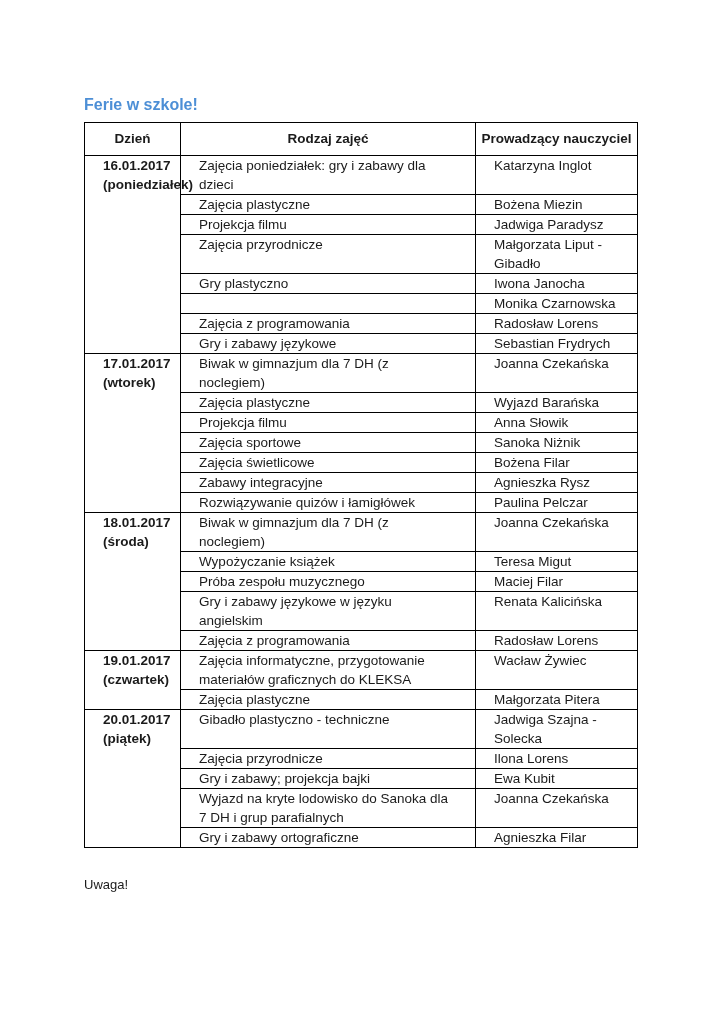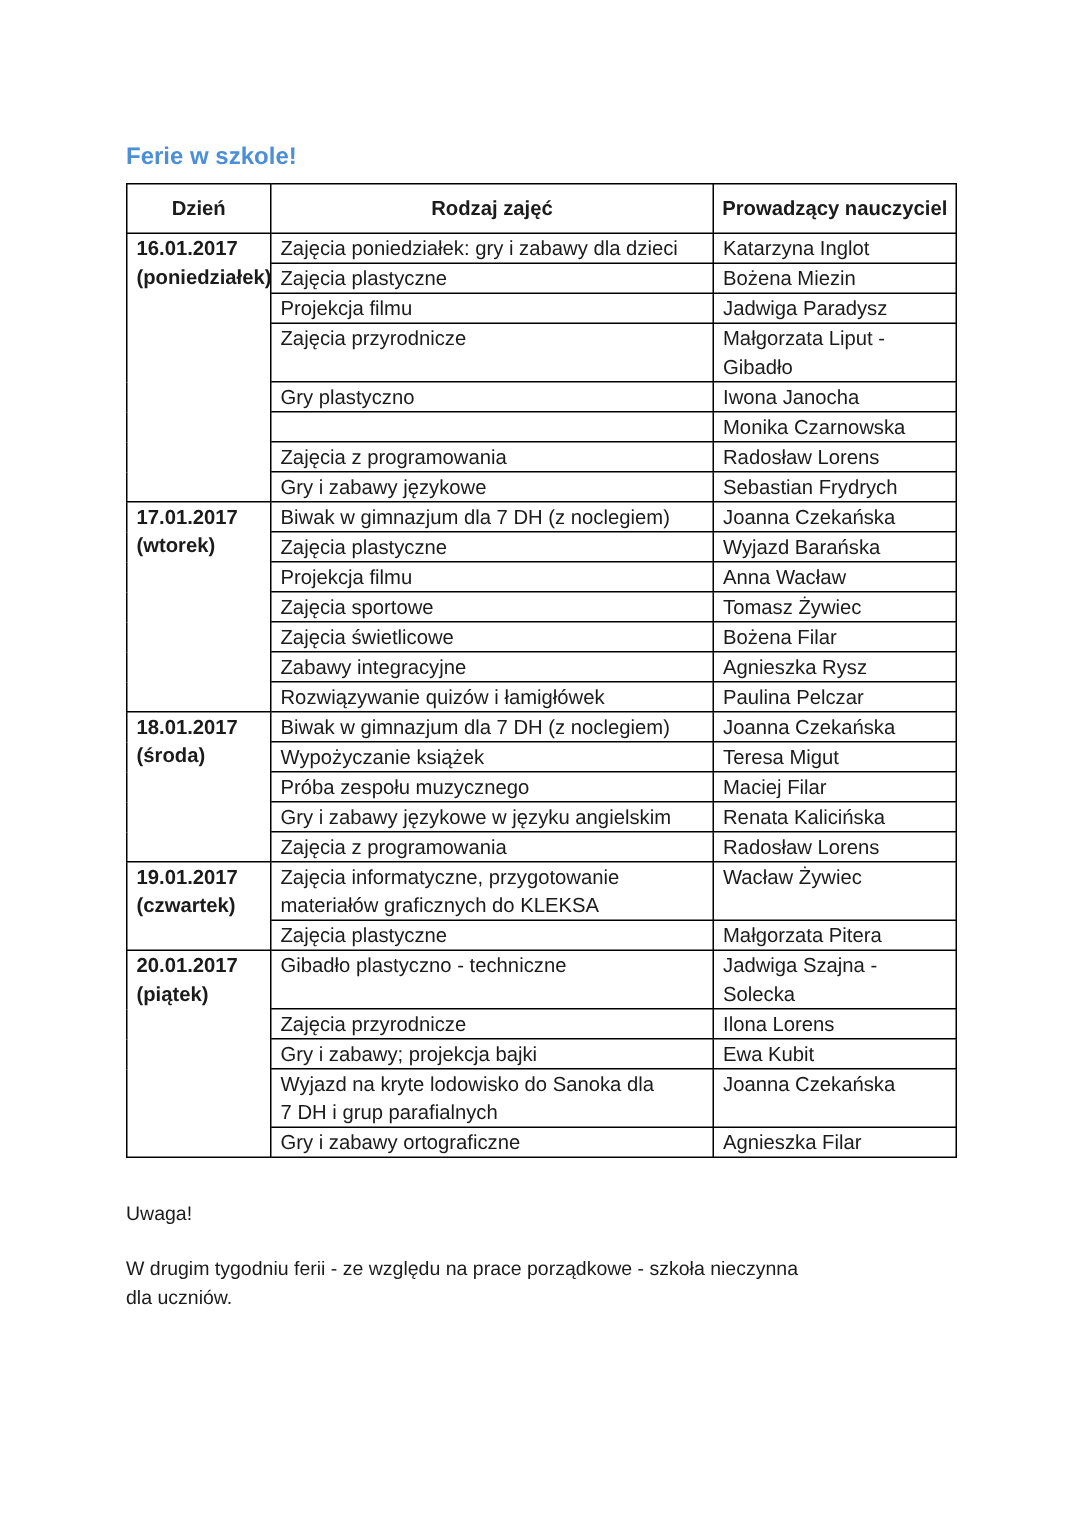--- a/index.html
+++ b/index.html
@@ -40,21 +40,21 @@
   table.schedule th {
     font-size: 13.5px;
     font-weight: bold;
     text-align: center;
     padding: 7px 4px;
     line-height: 18px;
   }
   table.schedule td {
     font-size: 13.5px;
     line-height: 19px;
-    padding: 0 6px;
+    padding: 0 18px;
     vertical-align: top;
     white-space: pre-line;
   }
   td.day-cell {
     font-weight: bold;
     padding: 0 4px;
   }
   .note-heading {
     font-size: 13px;
     line-height: 19px;
@@ -126,25 +126,25 @@
           <td class="day-cell" rowspan="7"><div>17.01.2017</div><div>(wtorek)</div></td>
           <td>Biwak w gimnazjum dla 7 DH (z noclegiem)</td>
           <td>Joanna Czekańska</td>
         </tr>
         <tr>
           <td>Zajęcia plastyczne</td>
           <td>Wyjazd Barańska</td>
         </tr>
         <tr>
           <td>Projekcja filmu</td>
-          <td>Anna Wacław</td>
+          <td>Anna Słowik</td>
         </tr>
         <tr>
           <td>Zajęcia sportowe</td>
-          <td>Tomasz Żywiec</td>
+          <td>Sanoka Niżnik</td>
         </tr>
         <tr>
           <td>Zajęcia świetlicowe</td>
           <td>Bożena Filar</td>
         </tr>
         <tr>
           <td>Zabawy integracyjne</td>
           <td>Agnieszka Rysz</td>
         </tr>
         <tr>
@@ -202,15 +202,14 @@
         </tr>
         <tr>
           <td>Gry i zabawy ortograficzne</td>
           <td>Agnieszka Filar</td>
         </tr>
       </tbody>
   </table>
 
   <p class="note-heading">Uwaga!</p>
 
-  <p class="note-body">W drugim tygodniu ferii - ze względu na prace porządkowe - szkoła nieczynna dla uczniów.</p>
 
 </div>
 
 </body></html>

